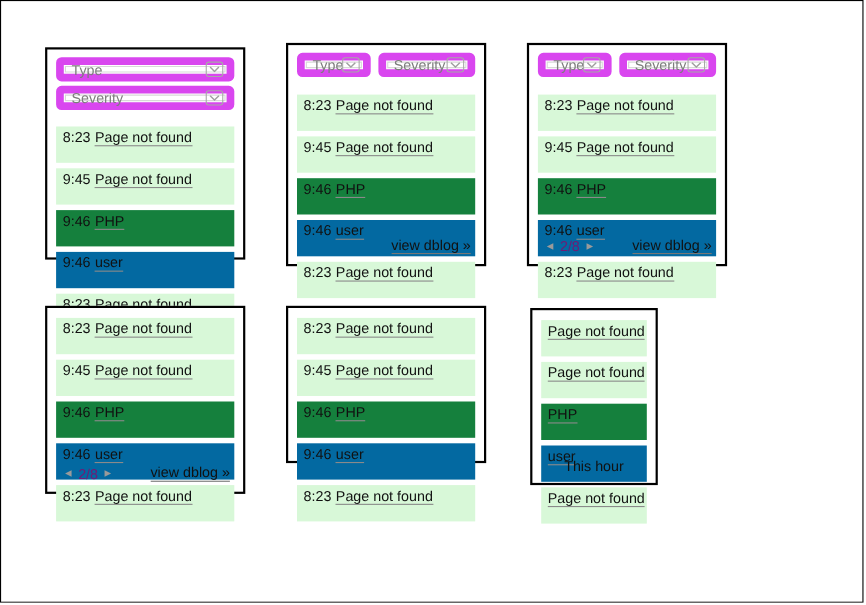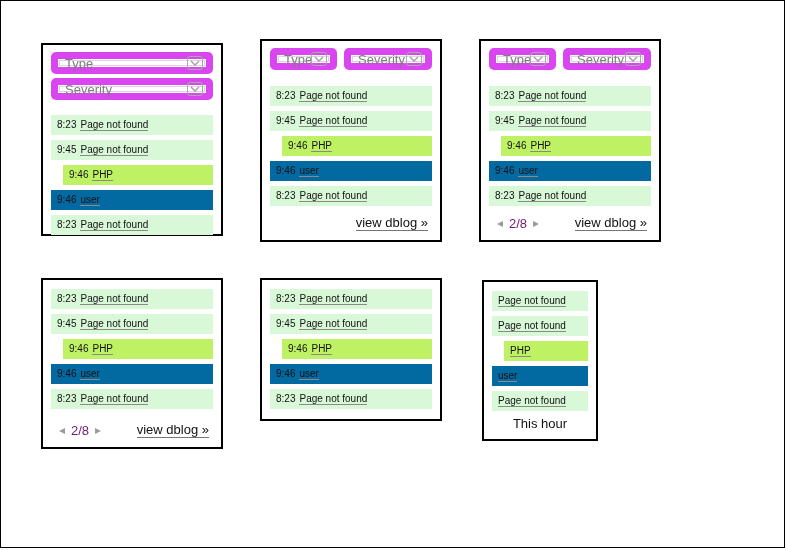--- a/index.html
+++ b/index.html
@@ -53,32 +53,32 @@
     width: 16px; height: 14px;
     border: 1px solid #a8a8a8;
     border-radius: 3px;
     display: flex; align-items: center; justify-content: center;
   }
   .dd-btn svg { display: block; }
   .mb15 { margin-bottom: 15px; }
 
   
   .row {
-    height: 20px;
+    height: 33px;
     line-height: 20px;
     margin-bottom: 5px;
     padding-left: 6px;
-    font-size: 10px;
+    font-size: 13px;
     color: #111;
     white-space: nowrap;
     overflow: hidden;
   }
   .row:last-of-type { margin-bottom: 0; }
   .sev-green { background: #d8f8d8; }
-  .sev-pink  { background: #bef264; margin-left: 12px; }
+  .sev-pink  { background: #15803d; }
   .sev-cream { background: #0369a1; }
   .row .t { margin-right: 4px; }
   .lnk {
     color: #111;
     text-decoration: none;
     border-bottom: 1px solid #8a8a8a;
     cursor: pointer;
   }
 
   

